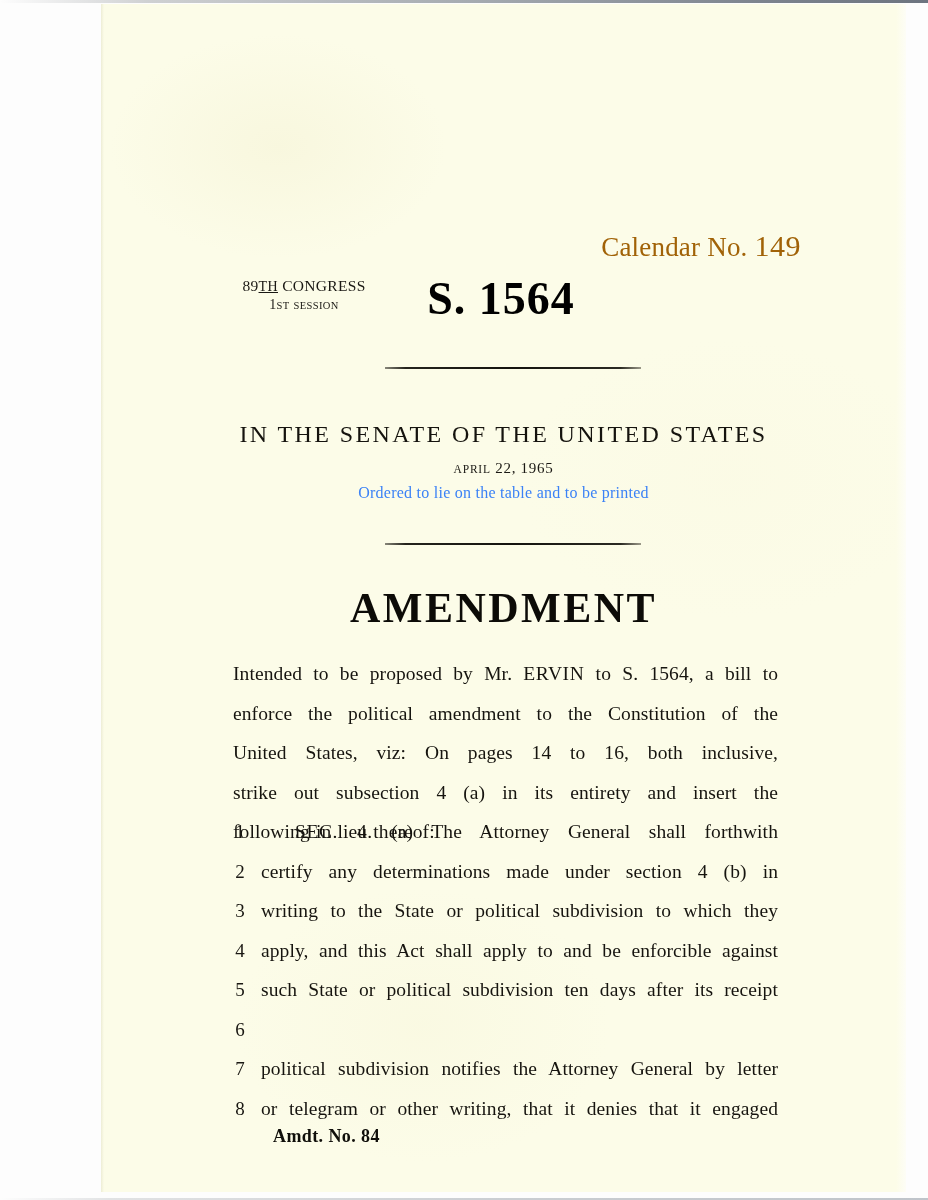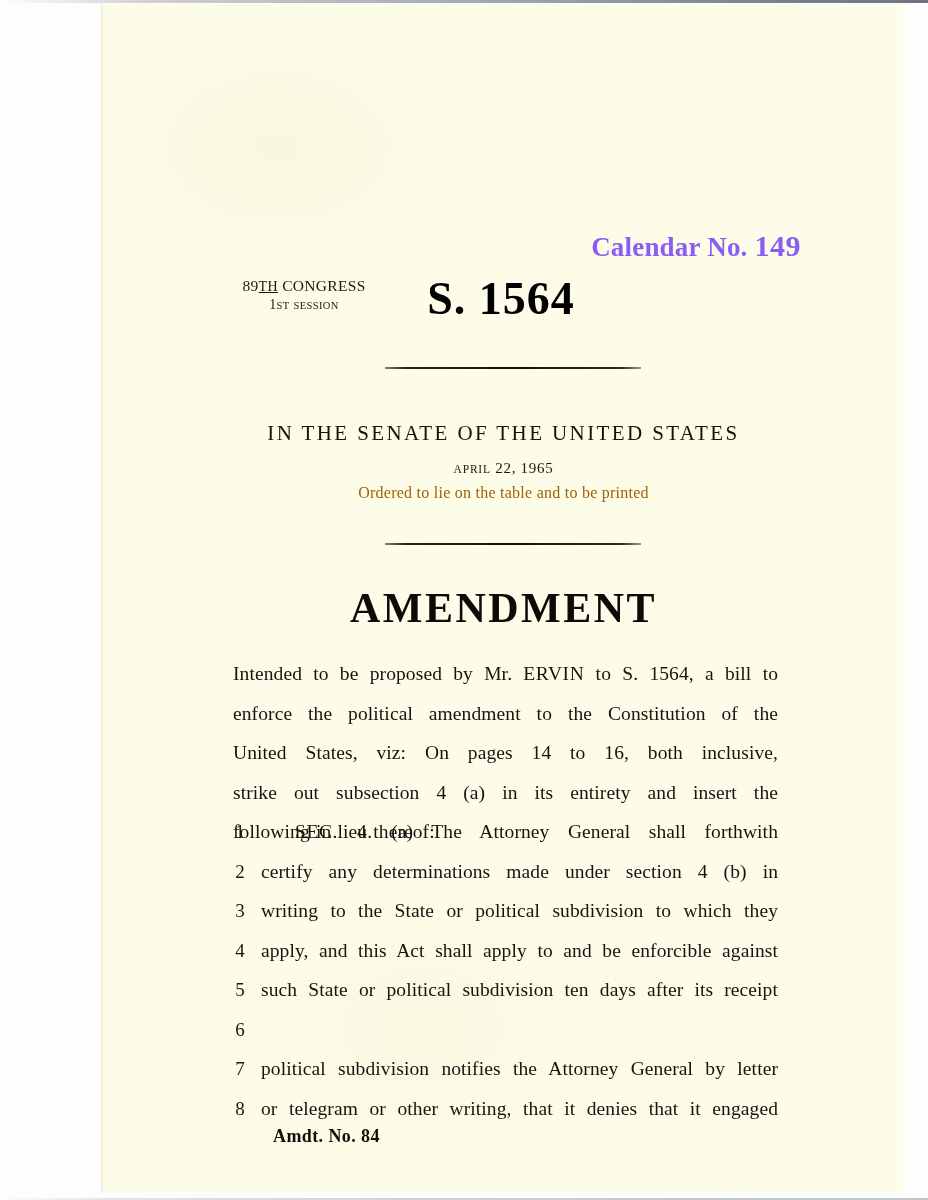--- a/index.html
+++ b/index.html
@@ -82,24 +82,24 @@
     width: 805px; height: 1188px;
   }
 
   
   .calendar-no {
     position: absolute;
     left: 0; top: 225px;
     width: 700px;
     text-align: right;
     font-family: "Liberation Serif", "DejaVu Serif", serif;
-    font-weight: bold;
+    font-weight: normal;
     font-size: 27px;
     letter-spacing: 0.2px;
-    color: #8b5cf6;
+    color: #a16207;
   }
   .calendar-no .num {
     font-size: 30px;
     letter-spacing: 0.5px;
   }
 
   .congress-block {
     position: absolute;
     left: 133px; top: 272px;
     width: 140px;
@@ -151,21 +151,21 @@
   }
   .rule-top    { left: 284px; top: 363px; width: 256px; }
   .rule-bottom { left: 284px; top: 539px; width: 256px; }
 
   
   .senate-line {
     position: absolute;
     left: 0; top: 417px;
     width: 805px;
     text-align: center;
-    font-size: 21px;
+    font-size: 24px;
     letter-spacing: 2.4px;
     color: #15130e;
   }
   .date-line {
     position: absolute;
     left: 0; top: 456px;
     width: 805px;
     text-align: center;
     font-size: 15px;
     letter-spacing: 0.7px;
@@ -173,21 +173,21 @@
   }
   .date-line .sc { font-size: 11.5px; letter-spacing: 0.8px; }
 
   .ordered-line {
     position: absolute;
     left: 0; top: 480px;
     width: 805px;
     text-align: center;
     font-size: 16px;
     letter-spacing: 0.25px;
-    color: #a16207;
+    color: #3b82f6;
   }
 
   
   .amendment-title {
     position: absolute;
     left: 0; top: 580px;
     width: 805px;
     text-align: center;
     font-weight: bold;
     font-size: 42px;

